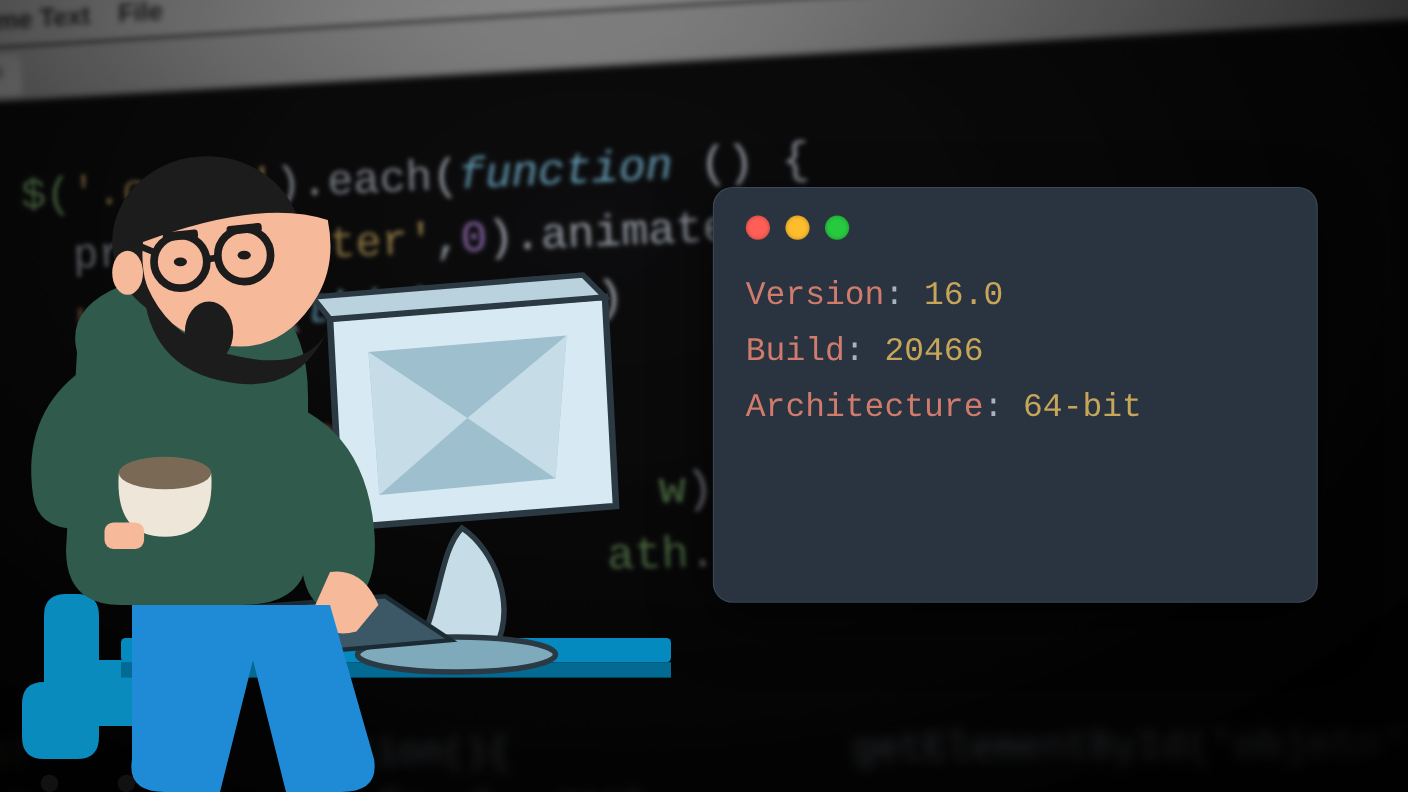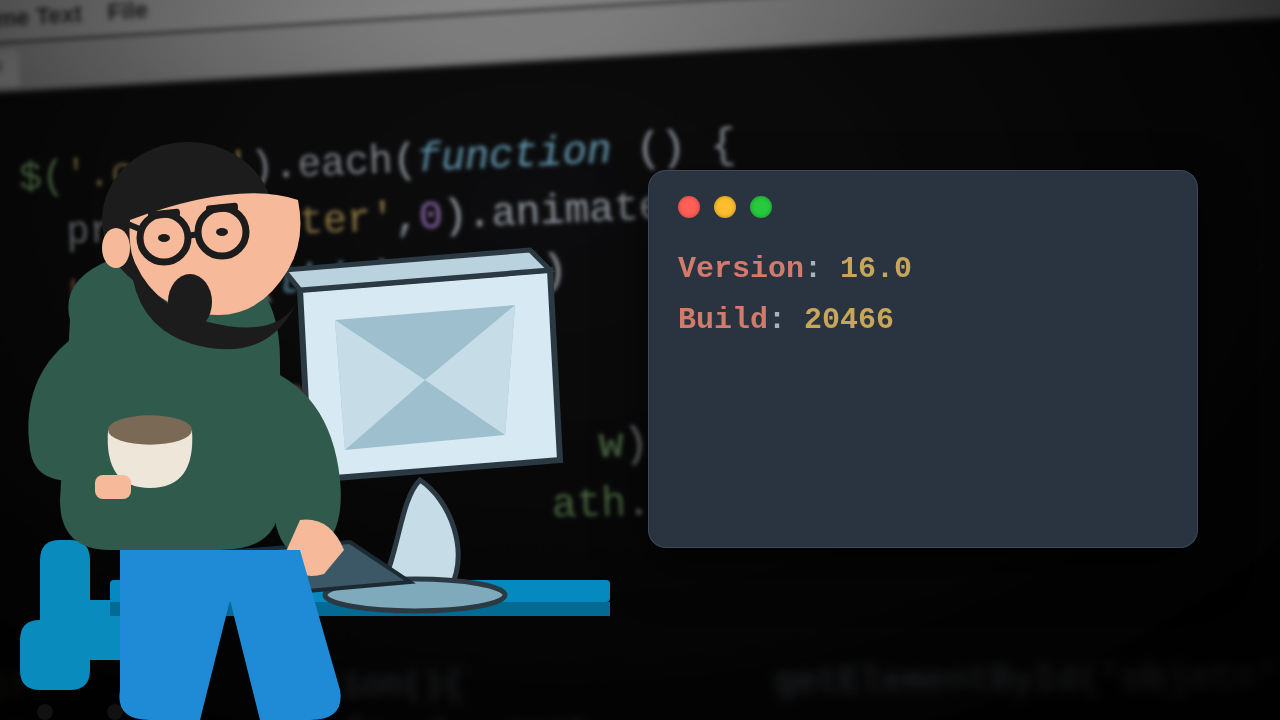--- a/index.html
+++ b/index.html
@@ -75,21 +75,21 @@
     font-size:30px; line-height:1.7;
   }
   .traffic{display:flex; gap:14px; margin-bottom:26px;}
   .dot{width:22px;height:22px;border-radius:50%;}
   .dot.red{background:#ff5f56;box-shadow:inset 0 0 4px rgba(0,0,0,.3);}
   .dot.yellow{background:#ffbd2e;box-shadow:inset 0 0 4px rgba(0,0,0,.3);}
   .dot.green{background:#27c93f;box-shadow:inset 0 0 4px rgba(0,0,0,.3);}
   .term .key{color:#d07b6b;}
   .term .val{color:#c7a659;}
   .term .colon{color:#a9b3bd;}
-  .term-row{white-space:pre;font-weight:bold;}
+  .term-row{white-space:pre;}
 
   
   .illus{position:absolute; left:0; top:80px; width:640px; height:640px; pointer-events:none;}
   .illus svg{width:100%;height:100%;}
 </style>
 </head>
 <body>
 
 <div class="bg-photo">
 
@@ -121,20 +121,21 @@
 </div>
 
 <div class="term">
   <div class="traffic">
     <div class="dot red"></div>
     <div class="dot yellow"></div>
     <div class="dot green"></div>
   </div>
   <div class="term-row"><span class="key">Version</span><span class="colon">: </span><span class="val">16.0</span></div>
   <div class="term-row"><span class="key">Build</span><span class="colon">: </span><span class="val">20466</span></div>
+  <div class="term-row"><span class="key">Architecture</span><span class="colon">: </span><span class="val">64-bit</span></div>
 </div>
 
 <div class="illus">
 <svg viewBox="0 0 640 640">
 
   <path d="M40 540 q-20 0 -20 20 l0 30 q0 20 20 20 l30 0 q20 0 20 -20 l0 -10 l60 0 l0 -60 l-60 0 l0 -40 q0 -20 -20 -20 l-10 0 q-20 0 -20 20 z" fill="#0a8bbd"></path>
   <circle cx="45" cy="632" r="8" fill="#111"></circle>
       <circle cx="115" cy="632" r="8" fill="#111"></circle>
 
   <rect x="110" y="500" width="500" height="22" rx="4" fill="#048abf"></rect>

